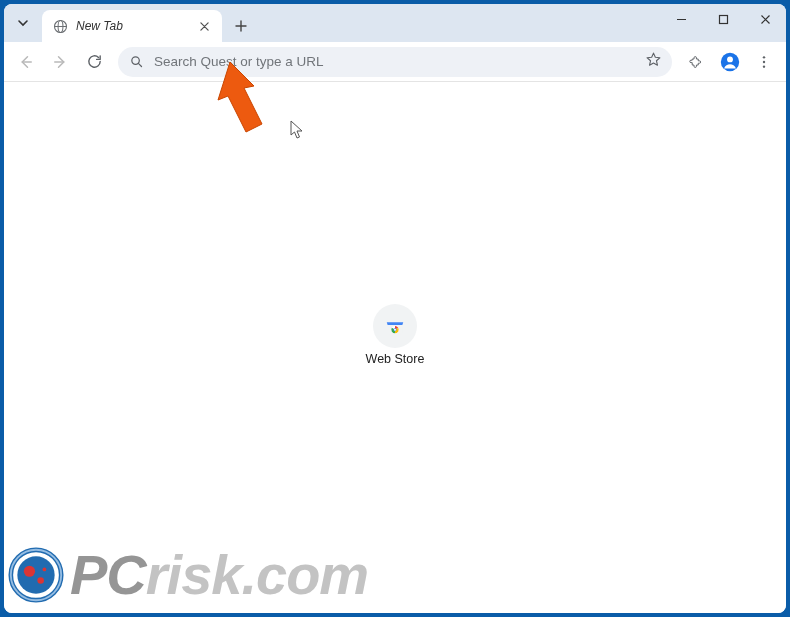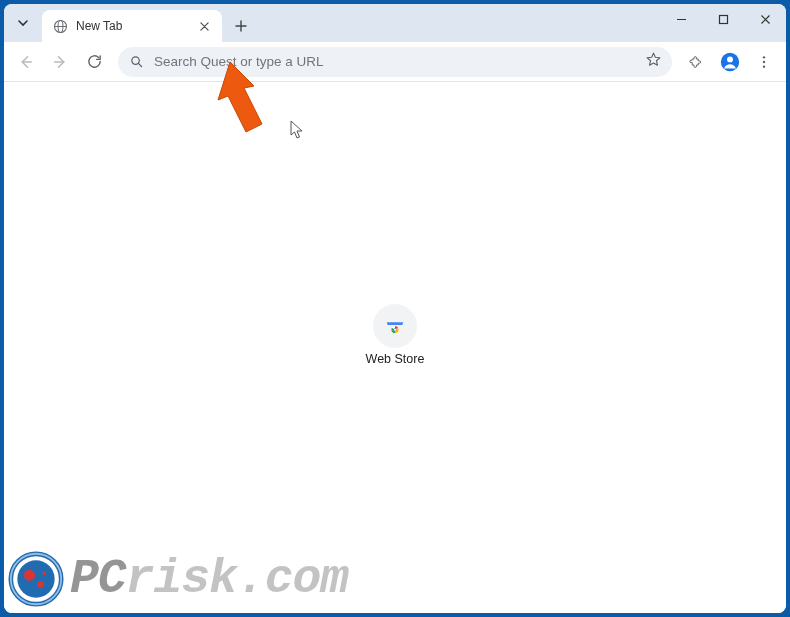--- a/index.html
+++ b/index.html
@@ -48,20 +48,21 @@
     min-width: 180px;
     background: #fff;
     border-radius: 8px 8px 0 0;
     display: flex;
     align-items: center;
     padding: 0 10px;
     gap: 8px;
     font-size: 12px;
     color: #333;
     position: relative;
+    font-style: italic;
   }
   .tab .favicon {
     width: 16px;
     height: 16px;
     display: flex;
     align-items: center;
     justify-content: center;
     color: #5f6368;
   }
   .tab .tab-title { flex: 1; }
@@ -217,24 +218,24 @@
     align-items: center;
     gap: 6px;
     pointer-events: none;
     opacity: 0.9;
   }
   .watermark .logo {
     width: 56px;
     height: 56px;
   }
   .watermark .text {
-    font-family: Liberation Mono, monospace;
+    font-family: Liberation Sans, sans-serif;
     font-style: italic;
     font-weight: bold;
-    font-size: 48px;
+    font-size: 56px;
     letter-spacing: -1px;
     color: #8a8a8a;
     white-space: nowrap;
   }
   .watermark .text .light { color: #bdbdbd; }
 </style>
 </head>
 <body>
 
 <div class="browser-window">

